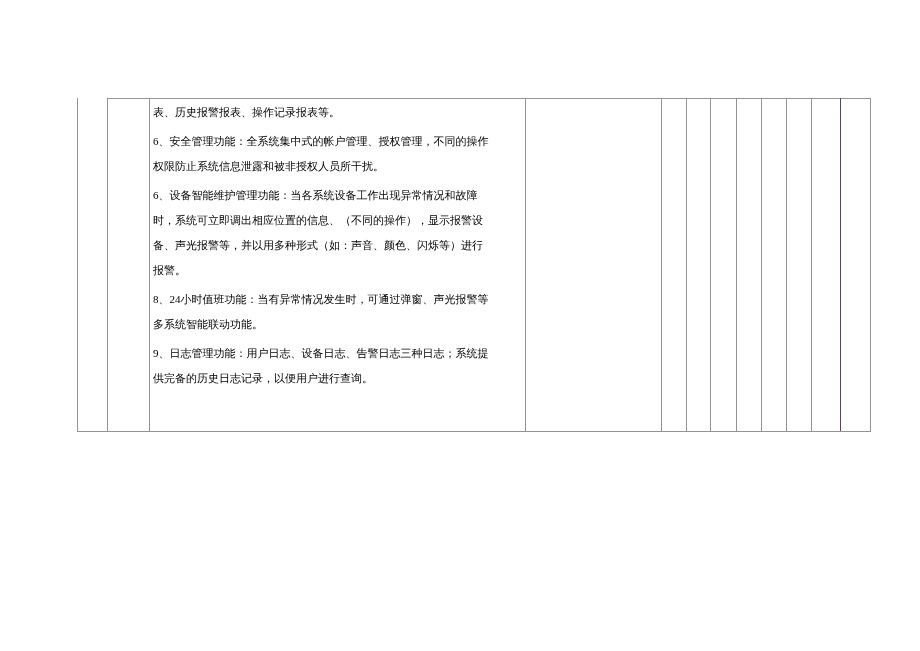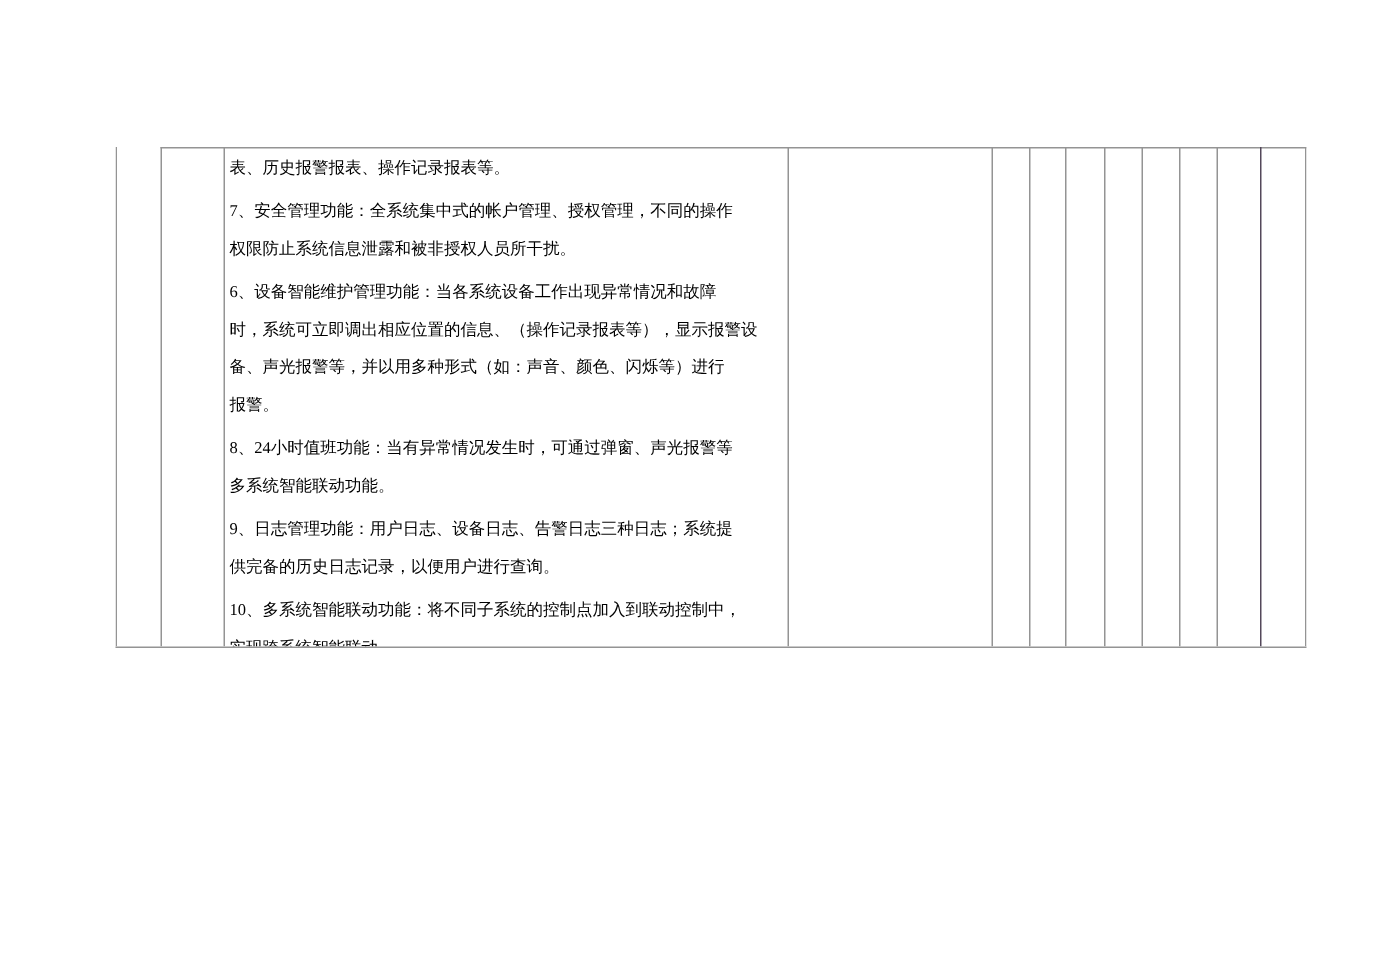--- a/index.html
+++ b/index.html
@@ -65,40 +65,36 @@
     <div class="hline top"></div>
 
     <div class="cell c1 no-border"></div>
     <div class="cell c2"></div>
 
     <div class="cell text-cell">
         <div class="para">
           <div class="tline">表、历史报警报表、操作记录报表等。</div>
         </div>
         <div class="para">
-          <div class="tline">7、安全管理功能：全系统集中式的帐户管理、授权管理，不同的操作</div>
+          <div class="tline">6、安全管理功能：全系统集中式的帐户管理、授权管理，不同的操作</div>
           <div class="tline">权限防止系统信息泄露和被非授权人员所干扰。</div>
         </div>
         <div class="para">
           <div class="tline">6、设备智能维护管理功能：当各系统设备工作出现异常情况和故障</div>
-          <div class="tline">时，系统可立即调出相应位置的信息、（操作记录报表等），显示报警设</div>
+          <div class="tline">时，系统可立即调出相应位置的信息、（不同的操作），显示报警设</div>
           <div class="tline">备、声光报警等，并以用多种形式（如：声音、颜色、闪烁等）进行</div>
           <div class="tline">报警。</div>
         </div>
         <div class="para">
           <div class="tline">8、24小时值班功能：当有异常情况发生时，可通过弹窗、声光报警等</div>
           <div class="tline">多系统智能联动功能。</div>
         </div>
         <div class="para">
           <div class="tline">9、日志管理功能：用户日志、设备日志、告警日志三种日志；系统提</div>
           <div class="tline">供完备的历史日志记录，以便用户进行查询。</div>
-        </div>
-        <div class="para">
-          <div class="tline">10、多系统智能联动功能：将不同子系统的控制点加入到联动控制中，</div>
-          <div class="tline">实现跨系统智能联动。</div>
         </div>
       </div>
 
     <div class="cell c4"></div>
     <div class="cell c5"></div>
     <div class="cell c6"></div>
     <div class="cell c7"></div>
     <div class="cell c8"></div>
     <div class="cell c9"></div>
     <div class="cell c10"></div>

